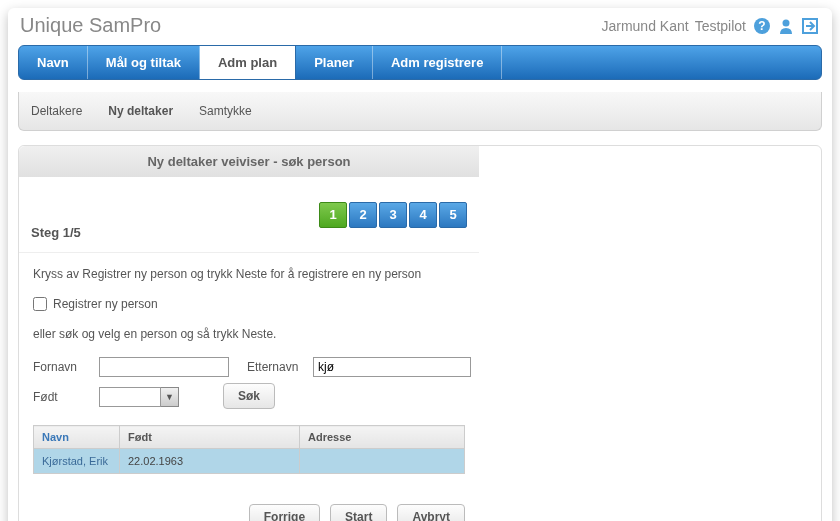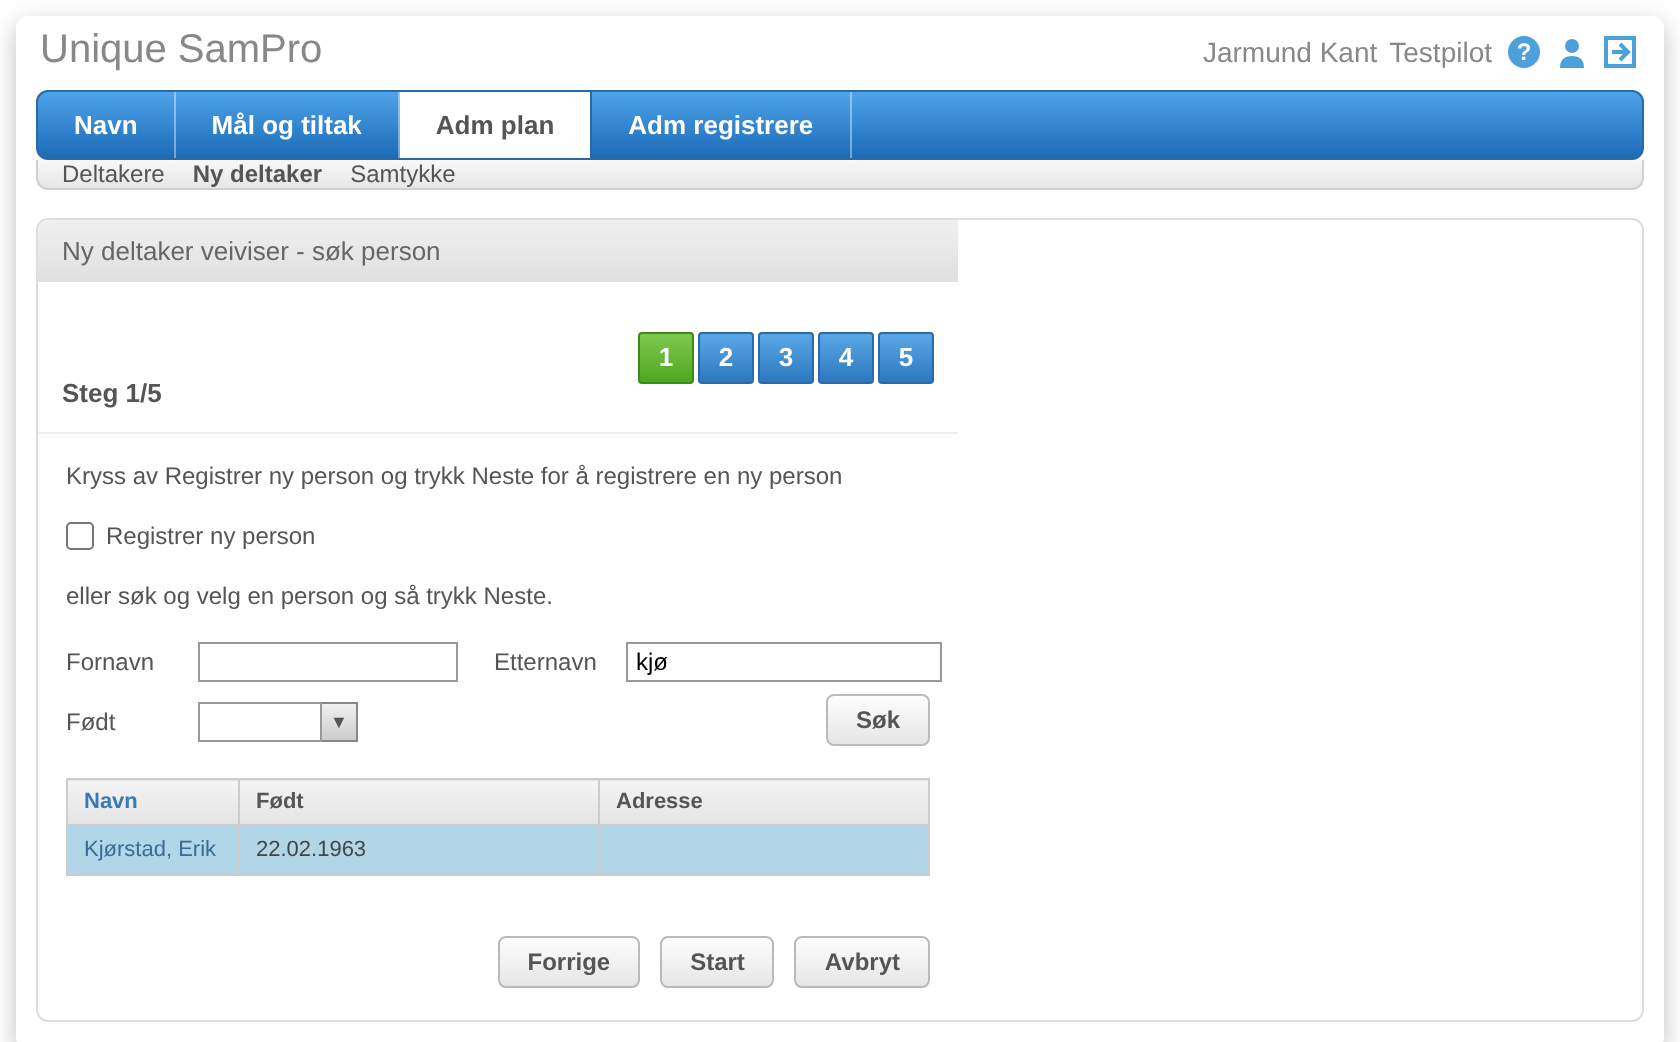--- a/index.html
+++ b/index.html
@@ -70,24 +70,24 @@
     .main-tab.active {
       background: #fff;
       color: #555;
       border-right: 1px solid #2a6aa8;
     }
     .sub-tabs {
       background: linear-gradient(#f8f8f8, #e6e6e6);
       border: 1px solid #d0d0d0;
       border-top: none;
       border-radius: 0 0 6px 6px;
-      margin: 0 10px;
-      padding: 0 12px;
-      display: flex;
-      gap: 14px;
+      margin: 12px 10px;
+      padding: 12px 12px;
+      display: flex;
+      gap: 26px;
       font-size: 12px;
       color: #555;
     }
     .sub-tab { cursor: pointer; }
     .sub-tab.active { font-weight: bold; }
     .content-panel {
       margin: 14px 10px 14px 10px;
       border: 1px solid #ddd;
       border-radius: 6px;
       padding: 0;
@@ -96,24 +96,25 @@
     .wiz-header {
       display: flex;
       justify-content: space-between;
       align-items: stretch;
       width: 460px;
     }
     .wiz-title {
       background: linear-gradient(#f0f0f0, #e0e0e0);
       padding: 8px 12px;
       color: #666;
-      font-weight: normal;
+      font-weight: bold;
       font-size: 13px;
       flex: 1;
       border-top-left-radius: 6px;
+      text-align: center;
     }
     .steps-row {
       display: flex;
       justify-content: space-between;
       align-items: center;
       width: 460px;
       padding: 12px 12px;
       border-bottom: 1px solid #eee;
     }
     .step-label {
@@ -206,21 +207,21 @@
       border: 1px solid #bbb;
       border-radius: 4px;
       padding: 5px 14px;
       font-size: 12px;
       font-weight: bold;
       color: #555;
       cursor: pointer;
     }
     .search-row {
       display: flex;
-      justify-content: flex-end;
+      justify-content: center;
       margin-top: -34px;
       margin-bottom: 16px;
     }
     .results-table {
       width: 100%;
       border-collapse: collapse;
       border: 1px solid #ccc;
       font-size: 11px;
     }
     .results-table th {
@@ -281,20 +282,21 @@
             </svg>
         </span>
       </div>
     </div>
   </div>
 
   <div class="main-tabs">
     <div class="main-tab">Navn</div>
     <div class="main-tab">Mål og tiltak</div>
     <div class="main-tab active">Adm plan</div>
+    <div class="main-tab">Planer</div>
     <div class="main-tab">Adm registrere</div>
   </div>
 
   <div class="sub-tabs">
     <div class="sub-tab">Deltakere</div>
     <div class="sub-tab active">Ny deltaker</div>
     <div class="sub-tab">Samtykke</div>
   </div>
 
   <div class="content-panel">

